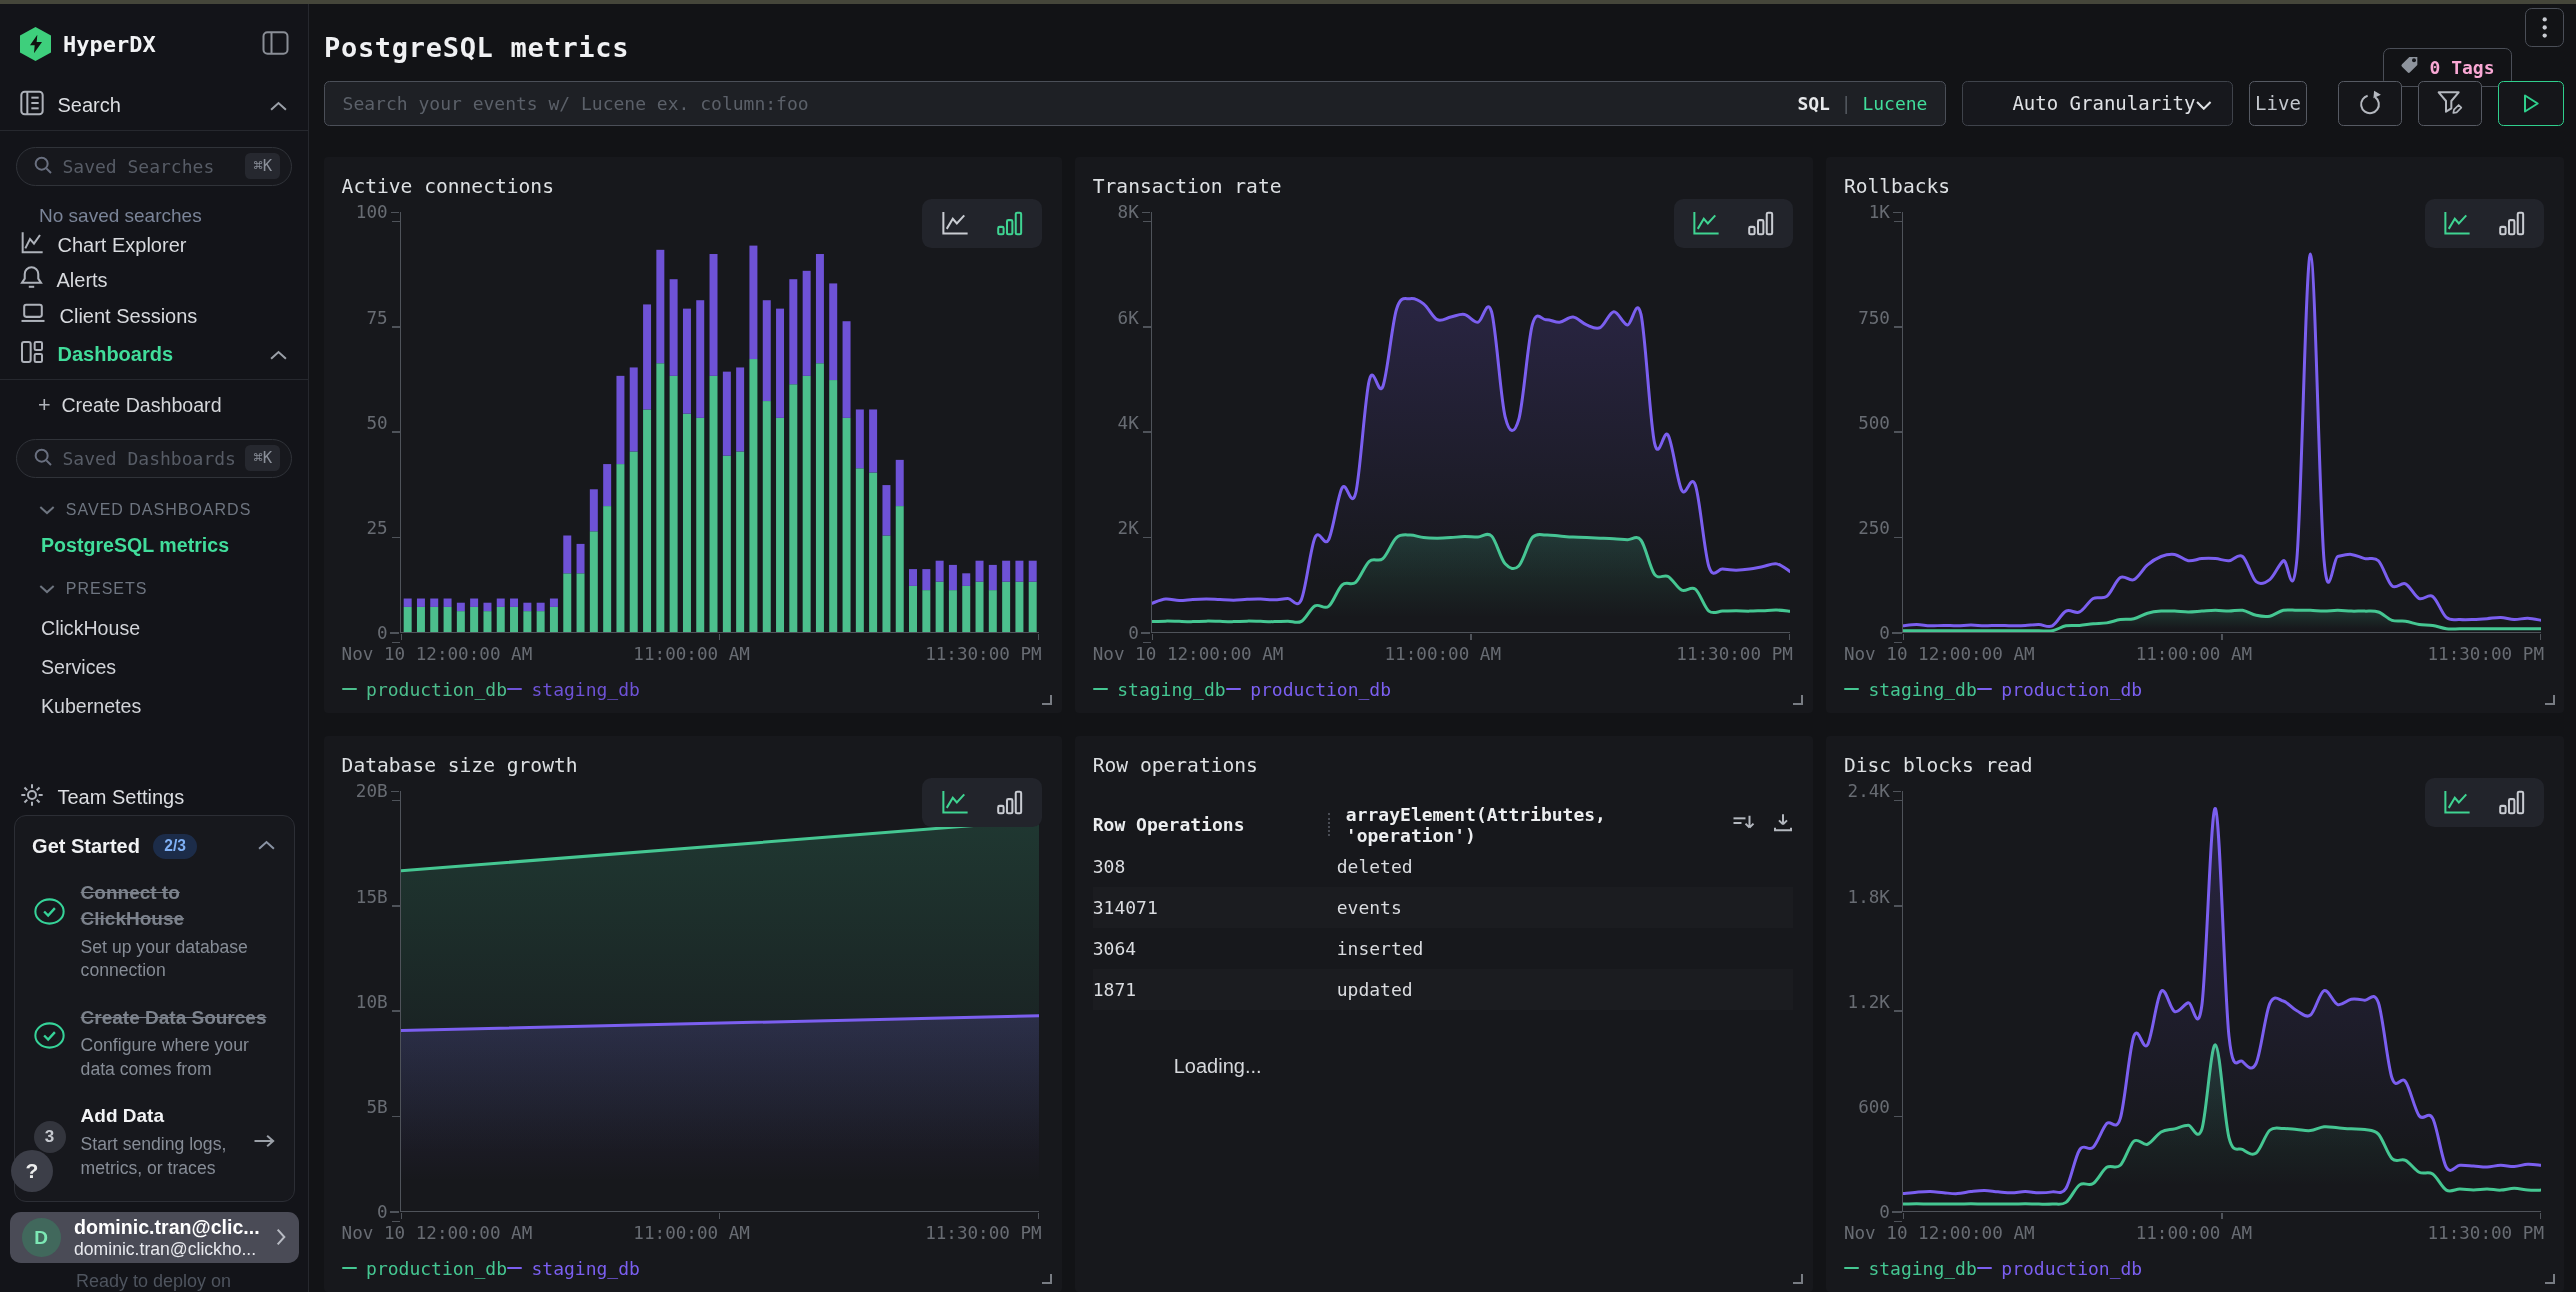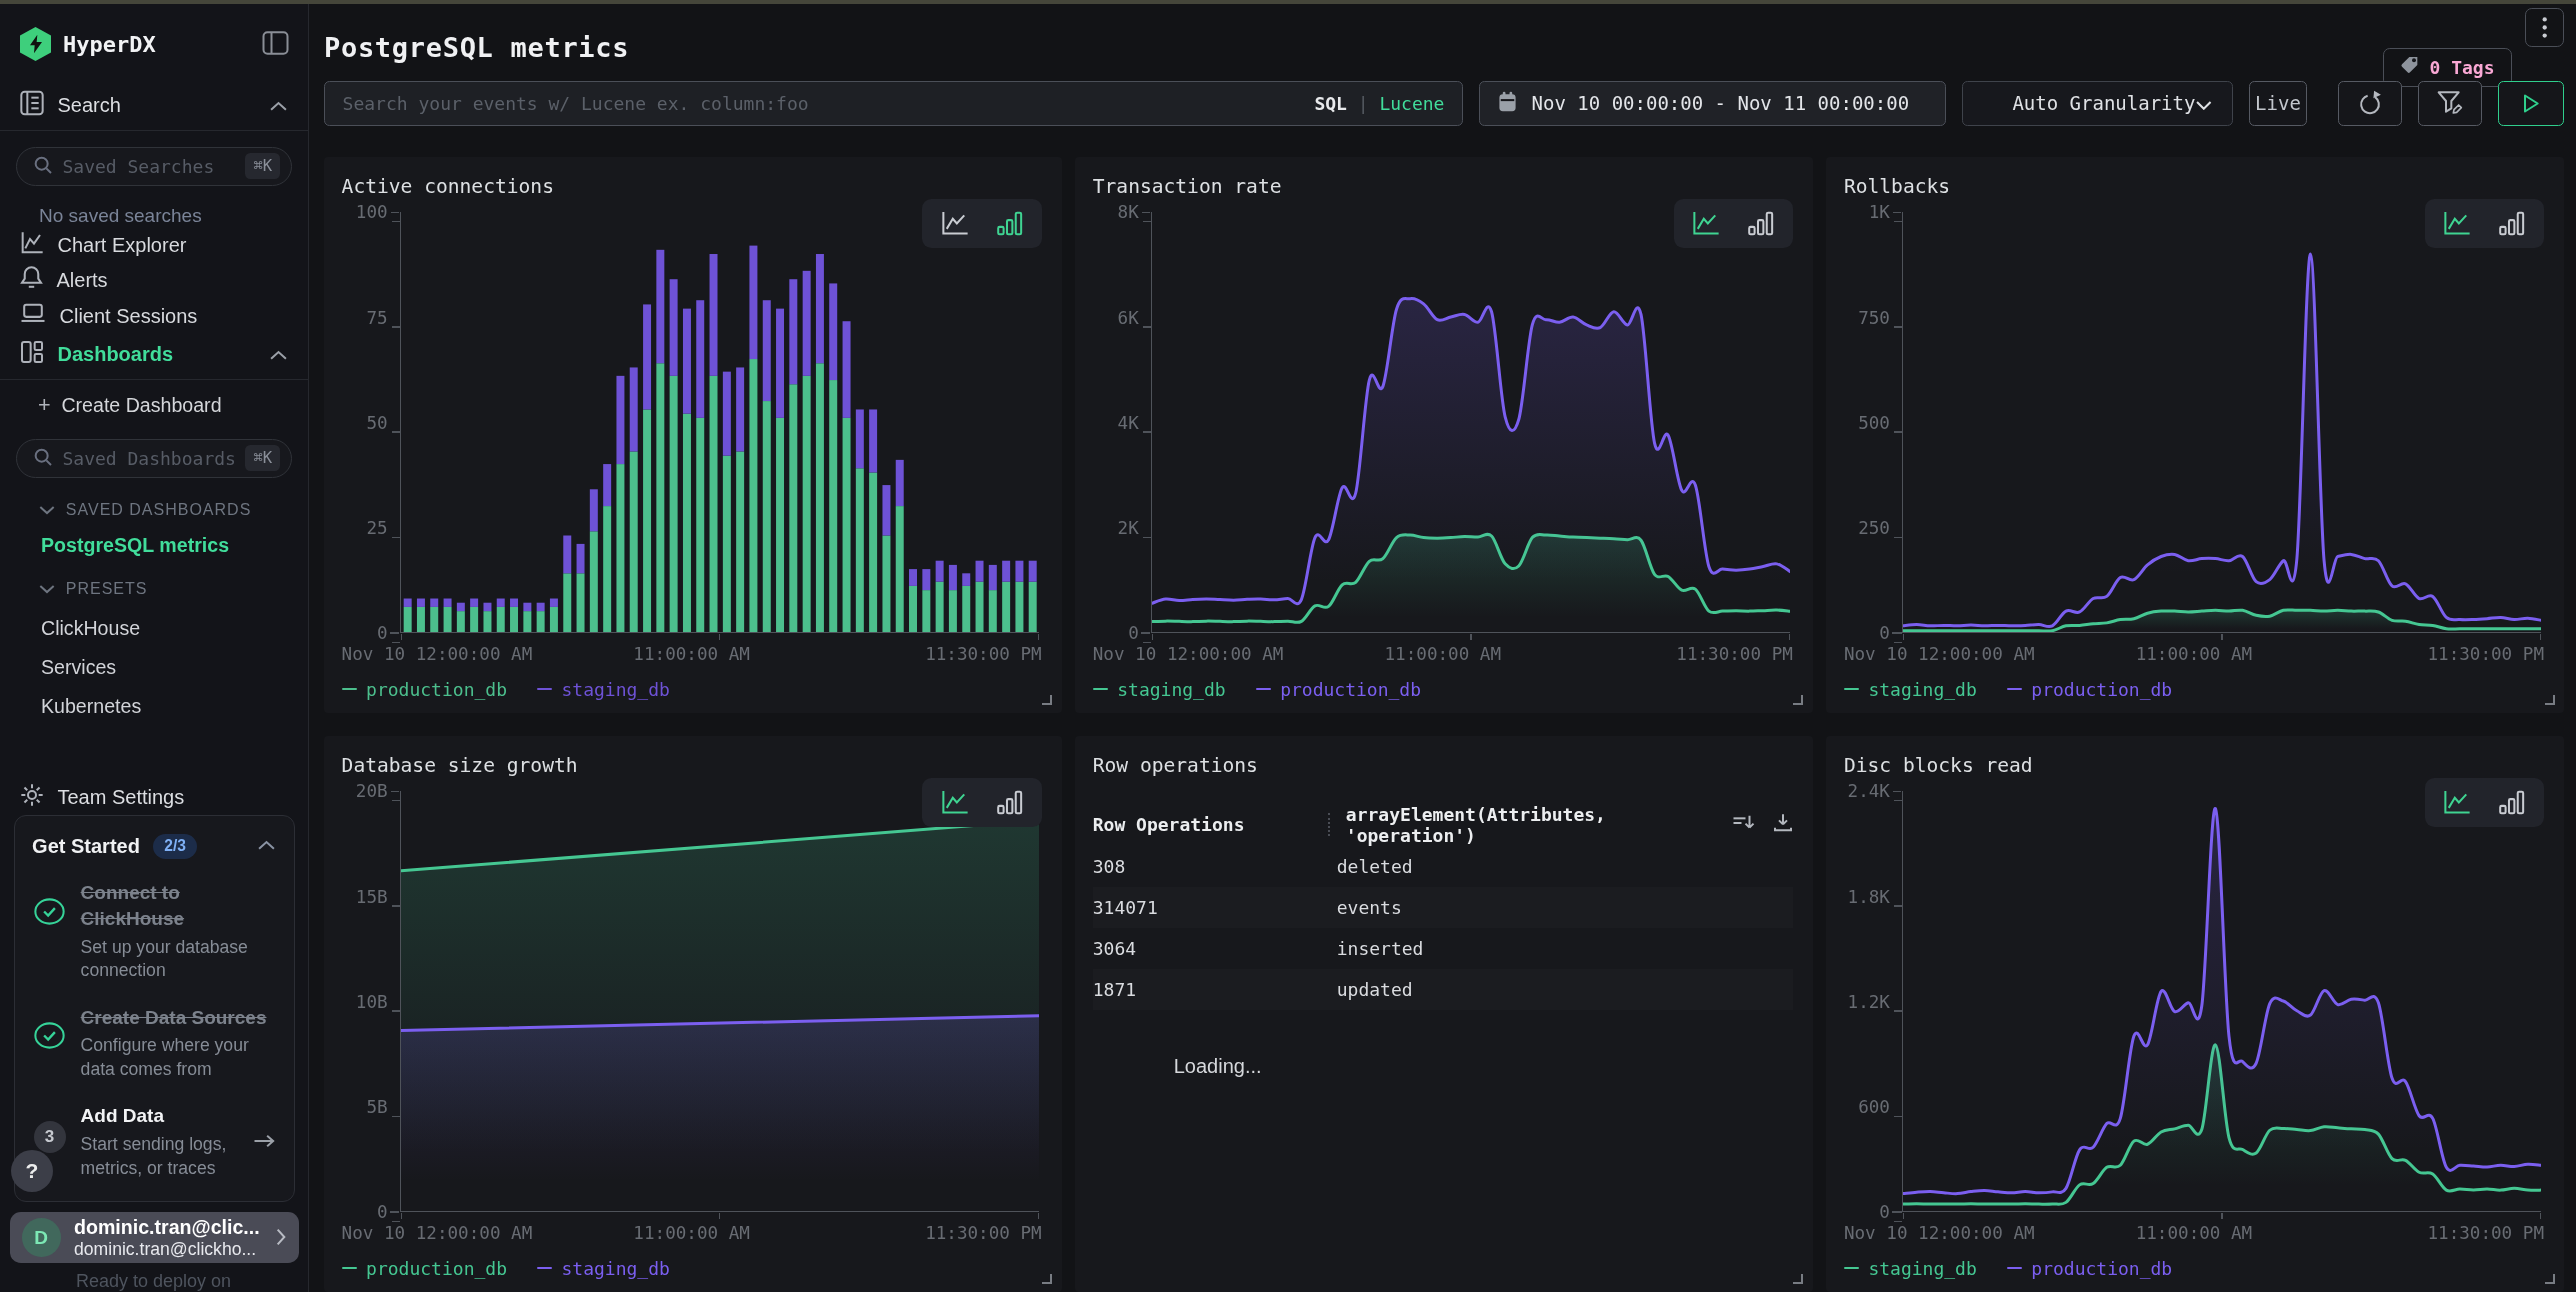--- a/index.html
+++ b/index.html
@@ -167,21 +167,21 @@
   .tick-top { position:absolute; left:-9.5px; top:-0.7px; width:8px; height:1.4px;
     background:var(--axis); }
   .overhang { position:absolute; left:-10.8px; bottom:-1.4px; width:9.5px; height:1.4px;
     background:var(--axis); }
   .xtick { position:absolute; bottom:-8px; width:1.4px; height:6.8px; background:var(--axis); }
   .x-labels { display:flex; margin-top:10.8px; font-family:"DejaVu Sans Mono",monospace;
     font-size:17.6px; color:#686c73; }
   .x-labels span { flex:1; }
   .x-labels .c { text-align:center; }
   .x-labels .r { text-align:right; }
-  .legend { display:flex; gap:30px; margin-top:12px; height:26px; align-items:center;
+  .legend { display:flex; margin-top:12px; height:26px; align-items:center;
     font-family:"DejaVu Sans Mono",monospace; font-size:18px; }
   .legend .item { display:flex; align-items:center; gap:9.5px; }
   .legend .ldash { width:15px; height:2px; border-radius:1.4px; }
 
   
   .table-wrap { margin-top:27px; font-family:"DejaVu Sans Mono",monospace; }
   .t-head { display:flex; align-items:center; height:42px; font-size:18px;
     font-weight:bold; color:#eceef0; }
   .t-col1 { width:244px; }
   .t-dots { border-left:2px dotted #4a4d55; height:23px; margin-right:16px; }
@@ -444,31 +444,20 @@
     </div>
 
     <div class="controls">
       <div class="search-box">
         <input readonly="" placeholder="Search your events w/ Lucene ex. column:foo" style="">
         <span class="lang">
           <span class="sql">SQL</span>
           <span class="sep">|</span>
           <span class="lucene">Lucene</span>
         </span>
-      </div>
-      <div class="date-box">
-        <span>
-          <svg width="19" height="21.6" viewBox="0 0 28 32">
-              <rect x="2" y="5" width="24" height="25" rx="5" fill="#9aa0a8"></rect>
-              <rect x="7" y="1" width="4" height="7" rx="2" fill="#9aa0a8"></rect>
-              <rect x="17" y="1" width="4" height="7" rx="2" fill="#9aa0a8"></rect>
-              <rect x="4" y="12" width="20" height="3" fill="#15161a"></rect>
-            </svg>
-        </span>
-        <span>Nov 10 00:00:00 - Nov 11 00:00:00</span>
       </div>
       <div class="gran-box">
         <span>Auto Granularity</span>
         <span>
           <svg width="17.6" height="10.8" viewBox="0 0 26 16">
               <polyline points="3,3 13,13 23,3" fill="none" stroke="#dfe1e5" stroke-width="3"></polyline>
             </svg>
         </span>
       </div>
       <button class="btn live-btn">Live</button>

